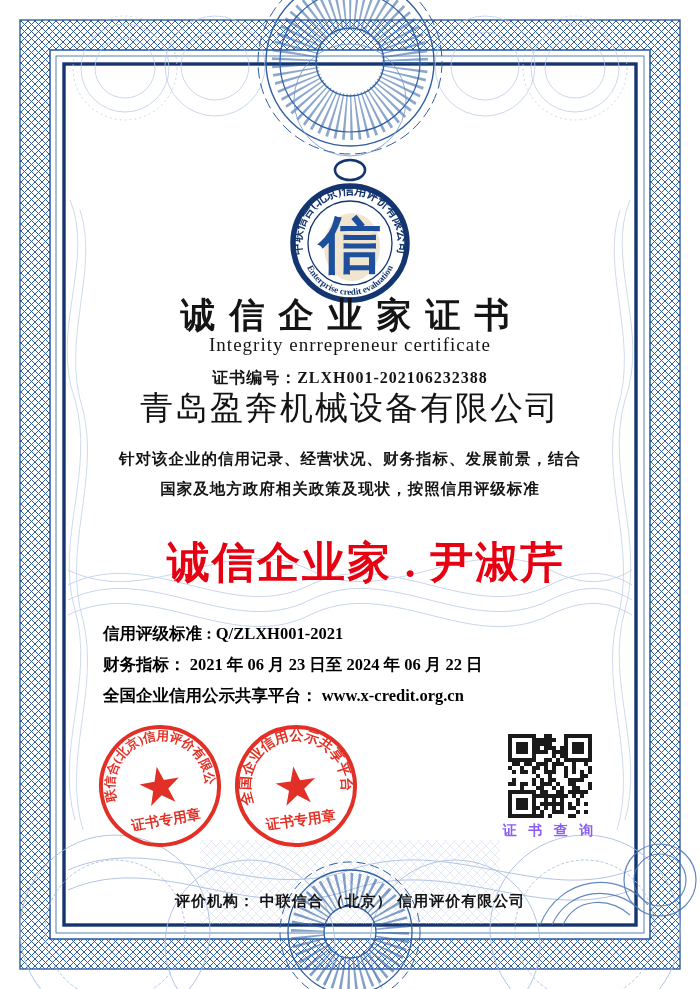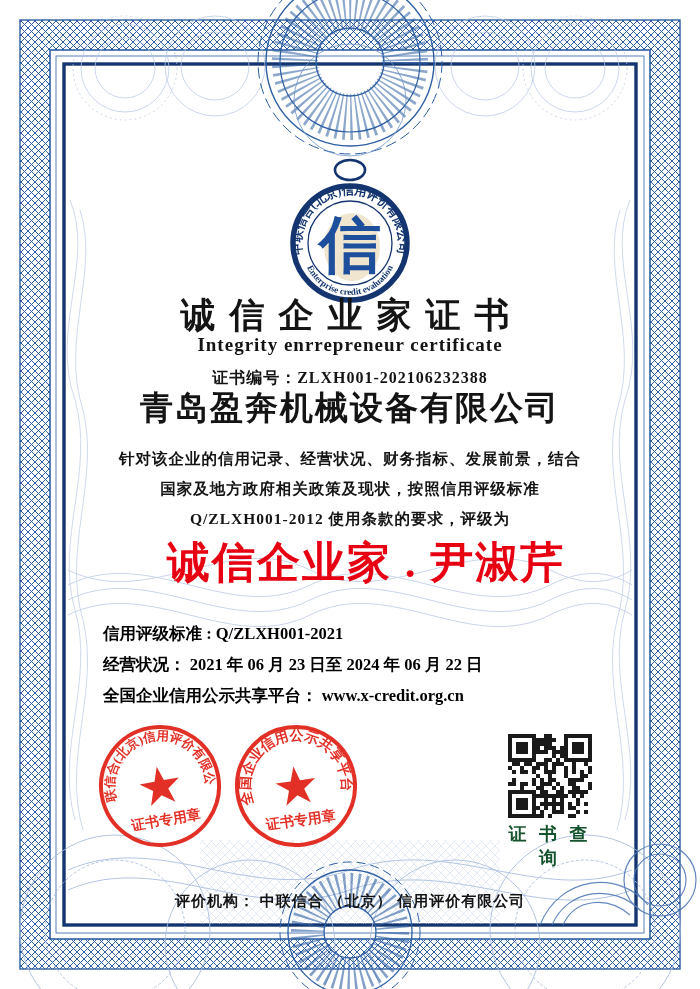--- a/index.html
+++ b/index.html
@@ -1,30 +1,30 @@
 <!DOCTYPE html>
 <html><head>
 <meta charset="utf-8">
 <style>
   html,body{margin:0;padding:0;background:#ffffff;}
   #page{position:relative;width:700px;height:989px;background:#ffffff;overflow:hidden;
         font-family:"Liberation Serif","DejaVu Serif",serif;}
   #deco{position:absolute;left:0;top:0;width:700px;height:989px;}
   .txt{position:absolute;left:0;width:700px;text-align:center;color:#141414;}
   #title{top:292px;font-size:35px;font-weight:bold;letter-spacing:14px;padding-left:4px;box-sizing:border-box;}
-  #subtitle{top:334px;font-size:19px;font-weight:bold;letter-spacing:1px;}
+  #subtitle{top:334px;font-size:19px;font-weight:normal;letter-spacing:1px;}
   #certno{top:358px;font-size:16px;font-weight:bold;letter-spacing:1px;margin-top:10px;}
-  #company{top:386px;font-size:33px;font-weight:700;letter-spacing:2px;}
+  #company{top:386px;font-size:33px;font-weight:400;letter-spacing:2px;}
   #bodytext{top:444px;font-size:15.5px;font-weight:bold;line-height:30px;letter-spacing:1px;}
   #award{top:534px;font-size:43px;font-weight:900;color:#e60012;letter-spacing:2px;margin-left:16px;}
   #details{position:absolute;left:103px;top:618px;width:520px;text-align:left;
            font-size:16.5px;font-weight:bold;color:#000000;}
   #details .row{height:31px;line-height:31px;white-space:nowrap;}
   #qrcaption{position:absolute;left:500px;top:822px;width:100px;text-align:center;
-             font-size:18px;font-weight:bold;letter-spacing:4px;color:#14532d;}
+             font-size:14px;font-weight:bold;letter-spacing:4px;color:#8b5cf6;}
   #footer{top:892px;font-size:15px;font-weight:bold;letter-spacing:1px;}
   .lbl,.val{display:inline;}
 </style>
 </head>
 <body>
 
 <div id="page">
 
   <svg id="deco" viewBox="0 0 700 989" xmlns="http://www.w3.org/2000/svg">
     <defs>
@@ -304,27 +304,26 @@
 
   <div class="txt" id="title">诚信企业家证书</div>
   <div class="txt" id="subtitle">Integrity enrrepreneur certificate</div>
   <div class="txt" id="certno"><span class="lbl">证书编号：</span><span class="val">ZLXH001-202106232388</span></div>
 
   <div class="txt" id="company">青岛盈奔机械设备有限公司</div>
 
   <div class="txt" id="bodytext">
     <div>针对该企业的信用记录、经营状况、财务指标、发展前景，结合</div>
     <div>国家及地方政府相关政策及现状，按照信用评级标准</div>
-    <div>Q/ZLXH001-2012 使用条款的要求，评级为</div>
   </div>
 
   <div class="txt" id="award">诚信企业家 . 尹淑芹</div>
 
   <div id="details">
     <div class="row"><span class="lbl">信用评级标准 :</span><span class="val"> Q/ZLXH001-2021</span></div>
-    <div class="row"><span class="lbl">经营状况：</span><span class="val"> 2021 年 06 月 23 日至 2024 年 06 月 22 日</span></div>
+    <div class="row"><span class="lbl">财务指标：</span><span class="val"> 2021 年 06 月 23 日至 2024 年 06 月 22 日</span></div>
     <div class="row"><span class="lbl">全国企业信用公示共享平台：</span><span class="val"> www.x-credit.org.cn</span></div>
   </div>
 
   <div id="qrcaption">证 书 查 询</div>
 
   <div class="txt" id="footer">评价机构： 中联信合 （北京） 信用评价有限公司</div>
 </div>
 
 </body></html>

